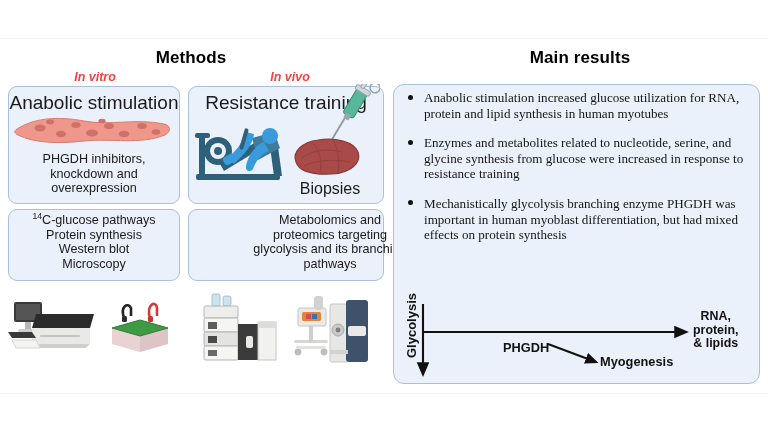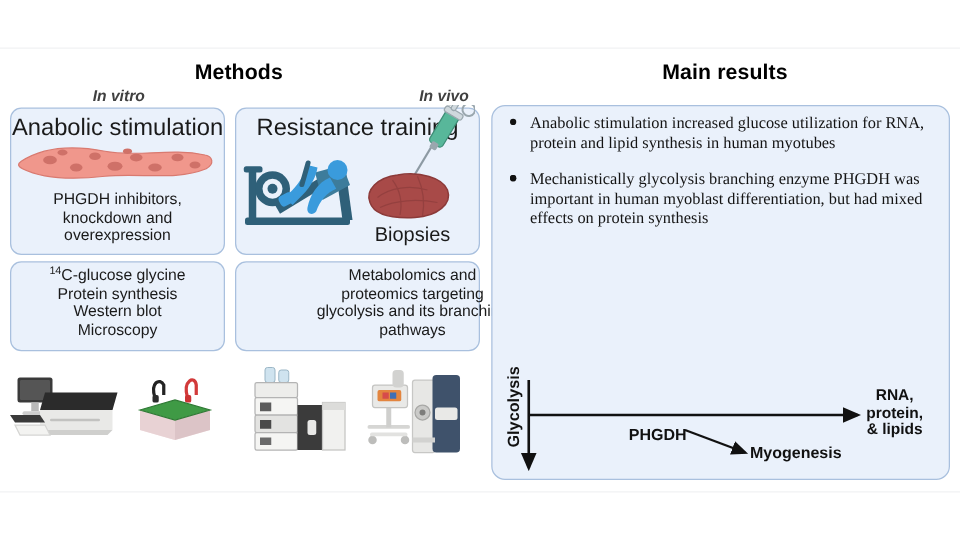--- a/index.html
+++ b/index.html
@@ -41,26 +41,26 @@
     white-space: nowrap;
   }
   #methods-title { left: 76px; top: 48px; width: 230px; }
   #results-title { left: 400px; top: 48px; width: 360px; }
 
   .h-sub {
     position: absolute;
     font-weight: bold;
     font-style: italic;
     font-size: 12.5px;
-    color: #404040;
+    color: #ef4444;
     text-align: center;
     white-space: nowrap;
   }
   #label-invitro { left: 20px; top: 70px; width: 150px; }
-  #label-invivo  { left: 205px; top: 70px; width: 170px; text-align: right; }
+  #label-invivo  { left: 205px; top: 70px; width: 170px; }
 
   
   .box {
     position: absolute;
     background: #eaf1fb;
     border: 1px solid #a9c0de;
     border-radius: 9px;
     box-sizing: border-box;
   }
   .box-text {
@@ -200,21 +200,21 @@
   <div class="box" id="box-invitro-bottom"></div>
   <div class="box" id="box-invivo-bottom"></div>
 
   <div class="box-title" id="t-anabolic">Anabolic stimulation</div>
   <div class="box-title" id="t-resistance">Resistance training</div>
   <div class="box-text" id="t-phgdh">PHGDH inhibitors,
 knockdown and
 overexpression</div>
   <div class="box-text" id="t-biopsies">Biopsies</div>
 
-  <div class="box-text" id="t-tracing"><span><sup>14</sup><span>C-glucose glycine</span></span><br><span>Protein synthesis
+  <div class="box-text" id="t-tracing"><span><sup>14</sup><span>C-glucose pathways</span></span><br><span>Protein synthesis
 Western blot
 Microscopy</span></div>
 
   <div class="box-text" id="t-omics">Metabolomics and
 proteomics targeting
 glycolysis and its branching
 pathways</div>
 
   <div class="art" id="art-myotube">
     <svg width="160" height="36" viewBox="0 0 160 36">
@@ -368,20 +368,21 @@
 
   <div class="box" id="box-results"></div>
 
   <div class="bullets">
     <div class="bullet">
       <span class="dot"></span>
       <span>Anabolic stimulation increased glucose utilization for RNA, protein and lipid synthesis in human myotubes</span>
     </div>
     <div class="bullet">
       <span class="dot"></span>
+      <span>Enzymes and metabolites related to nucleotide, serine, and glycine synthesis from glucose were increased in response to resistance training</span>
     </div>
     <div class="bullet">
       <span class="dot"></span>
       <span>Mechanistically glycolysis branching enzyme PHGDH was important in human myoblast differentiation, but had mixed effects on protein synthesis</span>
     </div>
   </div>
 
   <div id="pathway">
     <svg class="svg-abs" width="367" height="88" viewBox="0 0 367 88">
       <defs>

